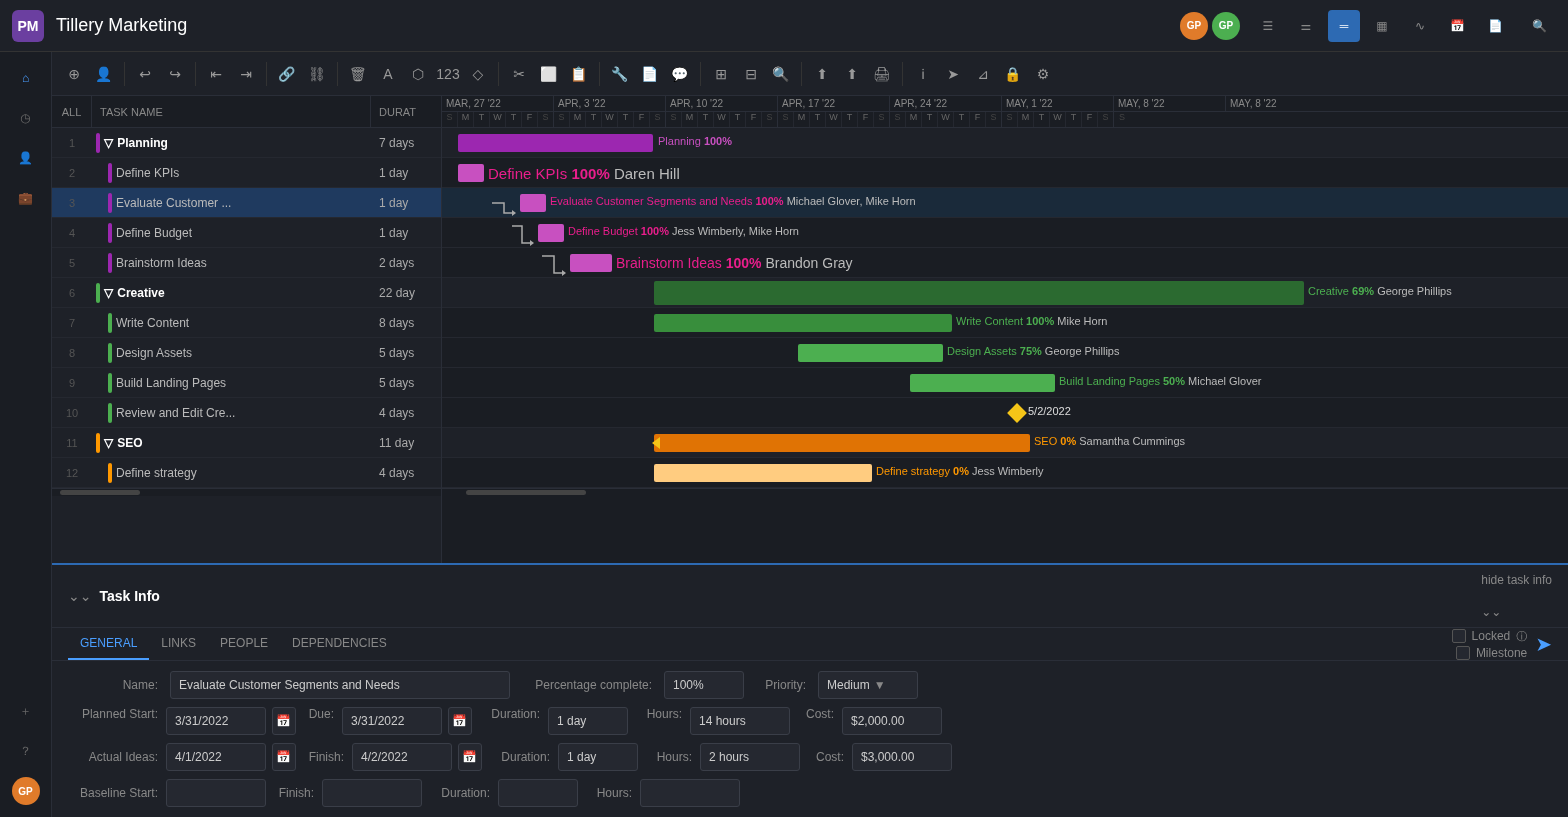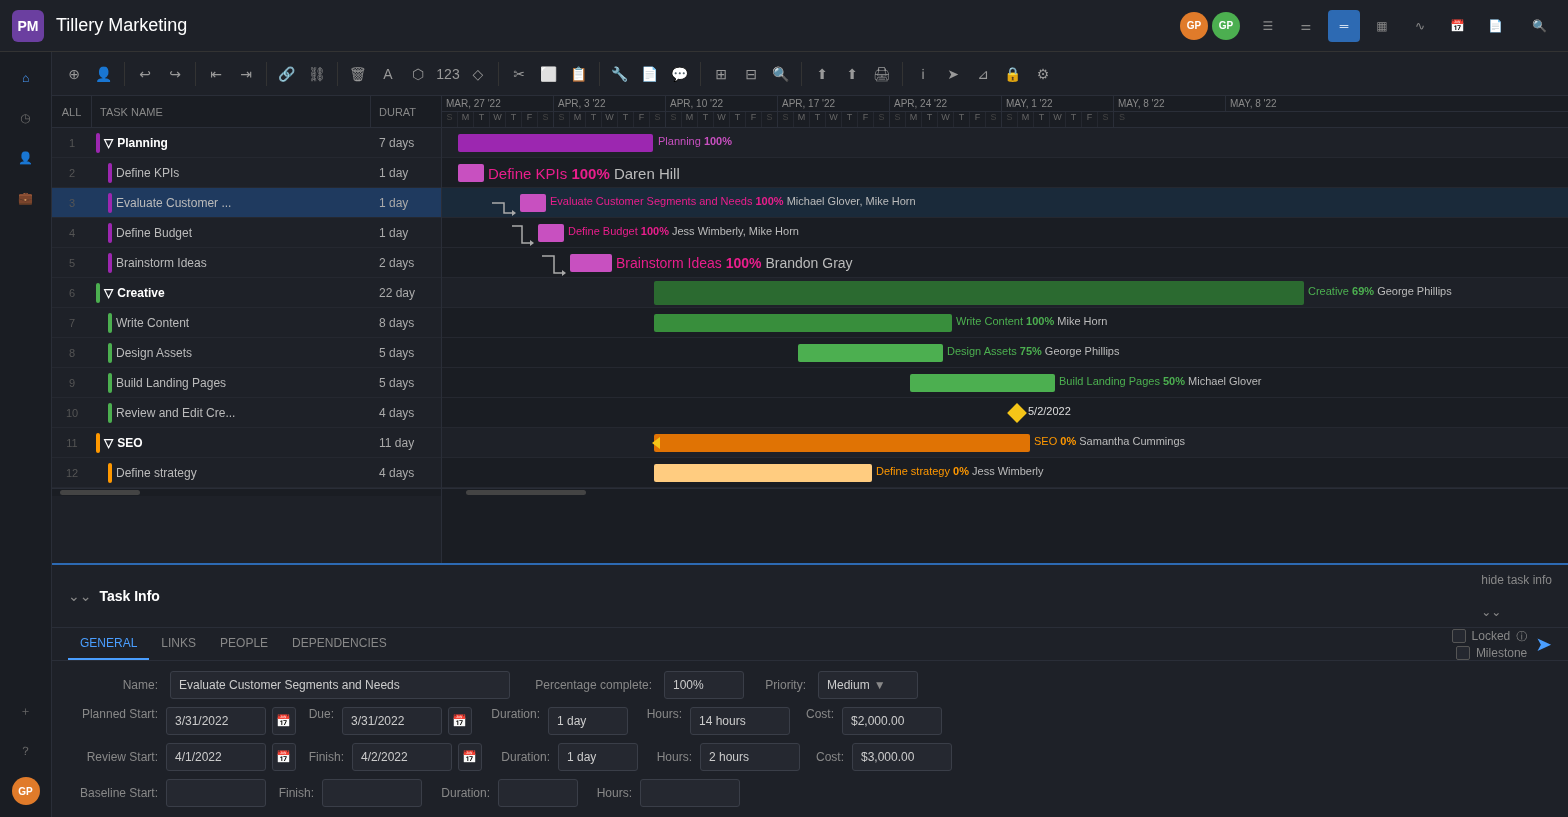--- a/index.html
+++ b/index.html
@@ -516,21 +516,21 @@
           </div>
           <span class="field-label" style="min-width:60px;">Duration:</span>
           <input class="field-input small" type="text" value="1 day" style="">
           <span class="field-label" style="min-width:46px;">Hours:</span>
           <input class="field-input med" type="text" value="14 hours" style="">
           <span class="field-label" style="min-width:36px;">Cost:</span>
           <input class="field-input med" type="text" value="$2,000.00" style="">
         </div>
 
         <div style="display:flex; align-items:center; gap:8px;">
-          <span class="field-label">Review Start:</span>
+          <span class="field-label">Actual Ideas:</span>
           <div class="field-group">
             <input class="field-input med" type="text" value="4/1/2022" style="">
             <div class="cal-btn">📅</div>
           </div>
           <span class="field-label" style="min-width:40px;">Finish:</span>
           <div class="field-group">
             <input class="field-input med" type="text" value="4/2/2022" style="">
             <div class="cal-btn">📅</div>
           </div>
           <span class="field-label" style="min-width:60px;">Duration:</span>

